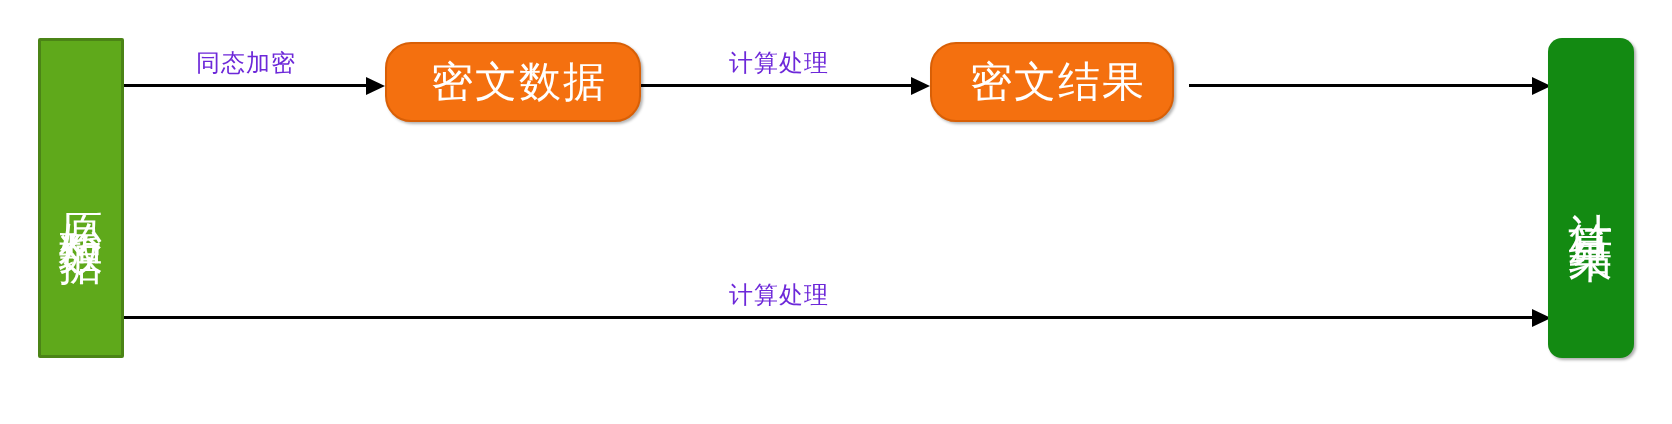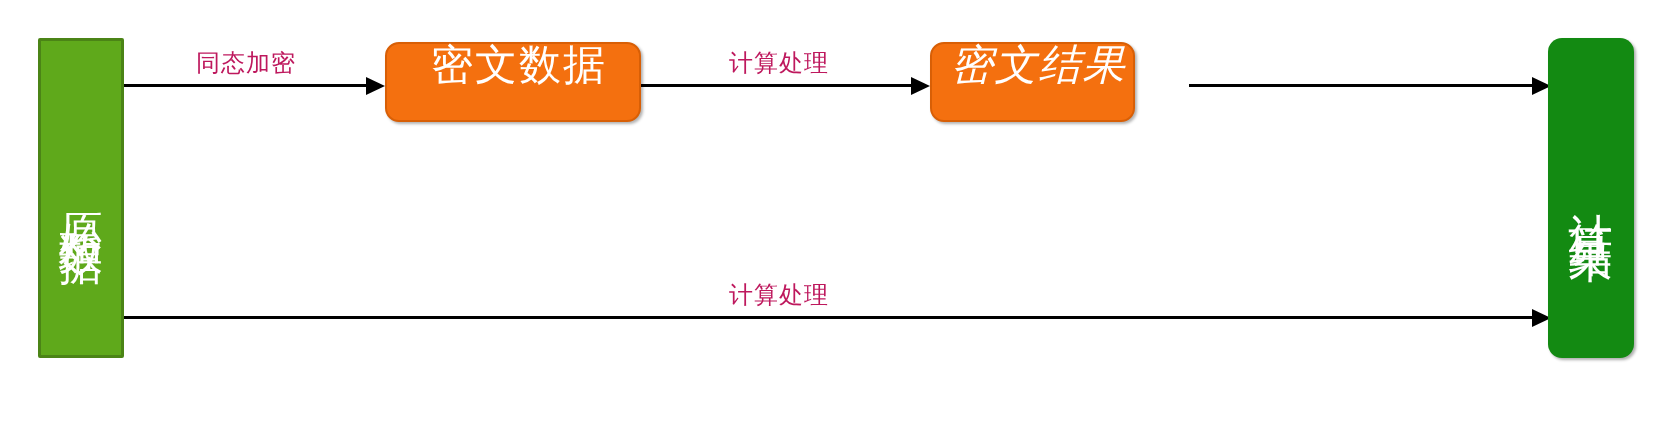--- a/index.html
+++ b/index.html
@@ -56,55 +56,55 @@
   }
 
   
   .obox {
     position: absolute;
     top: 42px;
     height: 80px;
     box-sizing: border-box;
     background: #f4700f;
     border: 2px solid #d85f06;
-    border-radius: 14px;
+    border-radius: 26px;
     display: flex;
-    align-items: flex-start;
+    align-items: center;
     justify-content: center;
     color: #ffffff;
     font-size: 42px;
     line-height: 1;
     letter-spacing: 2px;
     box-shadow: 2px 2px 3px rgba(0,0,0,0.30);
     user-select: none;
     padding-left: 12px;
   }
   .obox-cipher-data   { left: 385px;  width: 256px; }
-  .obox-cipher-result { left: 930px;  width: 205px; font-style: italic; }
+  .obox-cipher-result { left: 930px;  width: 244px; }
 
   
   .line {
     position: absolute;
     height: 3px;
     background: #000000;
   }
   .arrowhead {
     position: absolute;
     width: 0;
     height: 0;
     border-top: 9px solid transparent;
     border-bottom: 9px solid transparent;
     border-left: 19px solid #000000;
   }
 
   
   .elabel {
     position: absolute;
     font-size: 24px;
-    color: #be185d;
+    color: #6d28d9;
     letter-spacing: 1px;
     white-space: nowrap;
     user-select: none;
   }
 </style>
 </head>
 <body>
 
 <div id="canvas">
 

